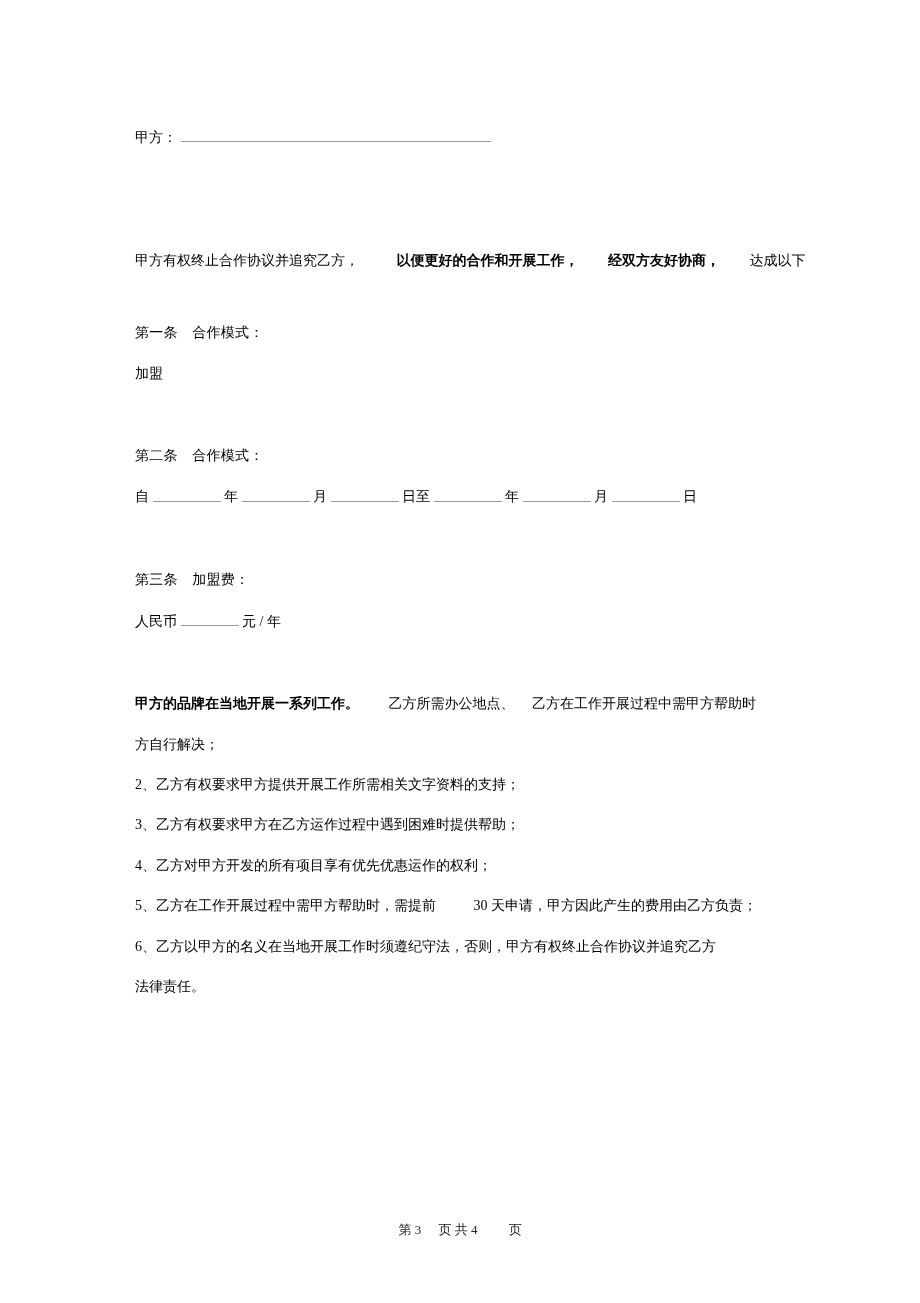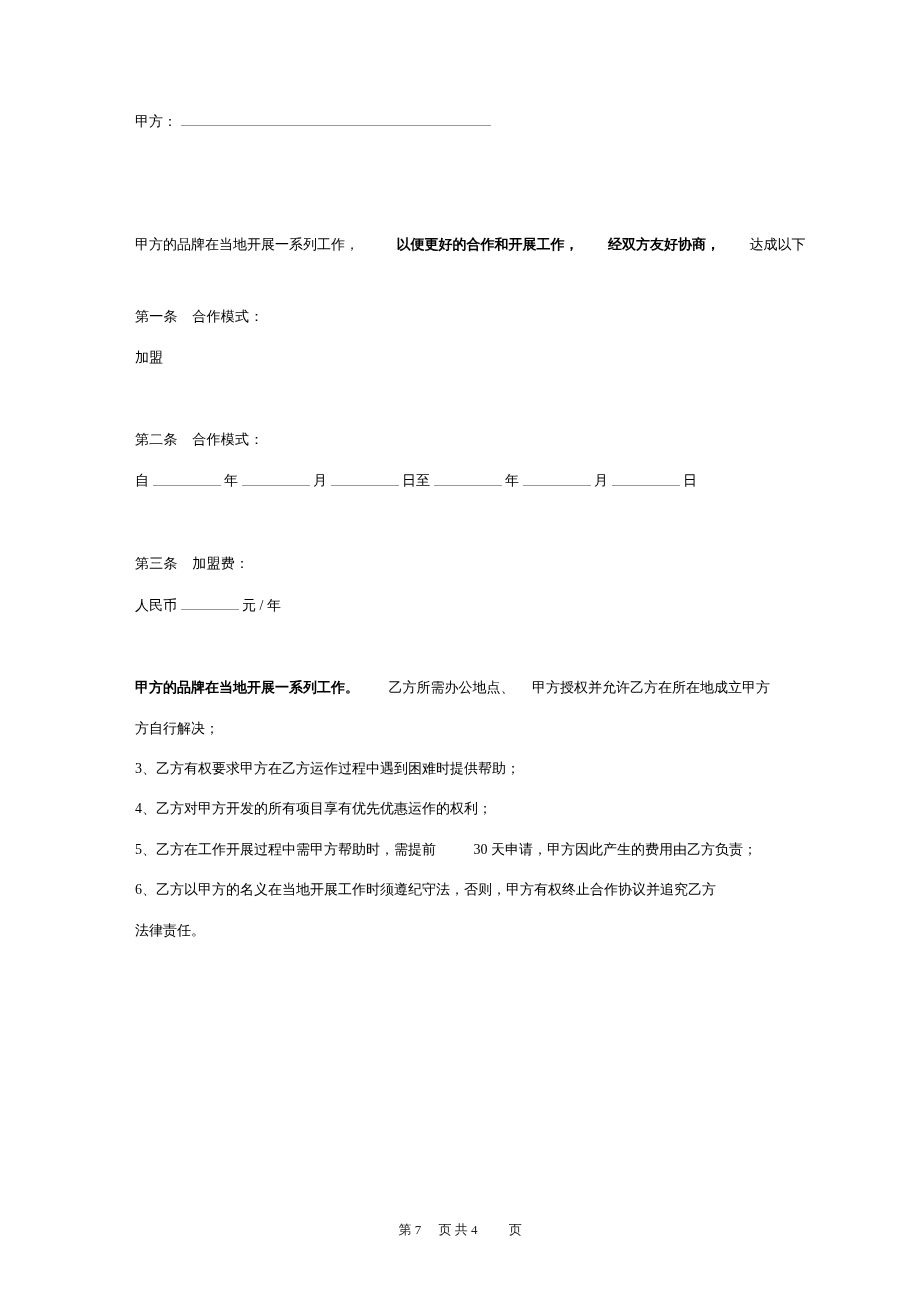--- a/index.html
+++ b/index.html
@@ -10,20 +10,21 @@
     font-size: 14px;
     color: #000;
     width: 920px;
     height: 1303px;
     position: relative;
     box-sizing: border-box;
   }
   .page {
     padding: 110px 98px 0 135px;
     line-height: 1.6;
+    margin-top: 16px;
   }
   .line {
     margin-bottom: 28px;
   }
   .underline {
     display: inline-block;
     border-bottom: 1px solid #999;
     height: 1.1em;
     vertical-align: baseline;
   }
@@ -58,21 +59,21 @@
     <span>甲方：</span>
     <span class="underline u-long"></span>
   </div>
 
   <div style="height:36px"></div>
 
 
   <div style="height:36px"></div>
 
   <div class="tight justify">
-    <span class="gap-large">甲方的品牌在当地开展一系列工作，</span>
+    <span class="gap-large">甲方有权终止合作协议并追究乙方，</span>
     <span class="gap-med">以便更好的合作和开展工作，</span>
     <span class="gap-med">经双方友好协商，</span>
     <span>达成以下</span>
   </div>
 
   <div style="height:32px"></div>
 
   <div class="tight section-title">
     <span>第一条　合作模式：</span>
   </div>
@@ -111,42 +112,45 @@
     <span class="underline u-tiny"></span>
     <span>元 / 年</span>
   </div>
 
   <div style="height:32px"></div>
 
 
   <div class="tight justify">
     <span class="gap-med">甲方的品牌在当地开展一系列工作。</span>
     <span class="gap-small">乙方所需办公地点、</span>
-    <span>甲方授权并允许乙方在所在地成立甲方</span>
+    <span>乙方在工作开展过程中需甲方帮助时</span>
   </div>
   <div class="tight">
     <span>方自行解决；</span>
   </div>
 
+  <div class="tight">
+    <span>2、乙方有权要求甲方提供开展工作所需相关文字资料的支持；</span>
+  </div>
   <div class="tight">
     <span>3、乙方有权要求甲方在乙方运作过程中遇到困难时提供帮助；</span>
   </div>
   <div class="tight">
     <span>4、乙方对甲方开发的所有项目享有优先优惠运作的权利；</span>
   </div>
   <div class="tight">
     <span class="gap-large">5、乙方在工作开展过程中需甲方帮助时，需提前</span>
     <span>30 天申请，甲方因此产生的费用由乙方负责；</span>
   </div>
   <div class="tight">
     <span>6、乙方以甲方的名义在当地开展工作时须遵纪守法，否则，甲方有权终止合作协议并追究乙方</span>
   </div>
   <div class="tight">
     <span>法律责任。</span>
   </div>
 
 </div>
 
 <div class="footer">
-  <span class="gap-small">第 7</span>
+  <span class="gap-small">第 3</span>
   <span style="margin-right:28px">页 共 4</span>
   <span>页</span>
 </div>
 
 </body></html>

